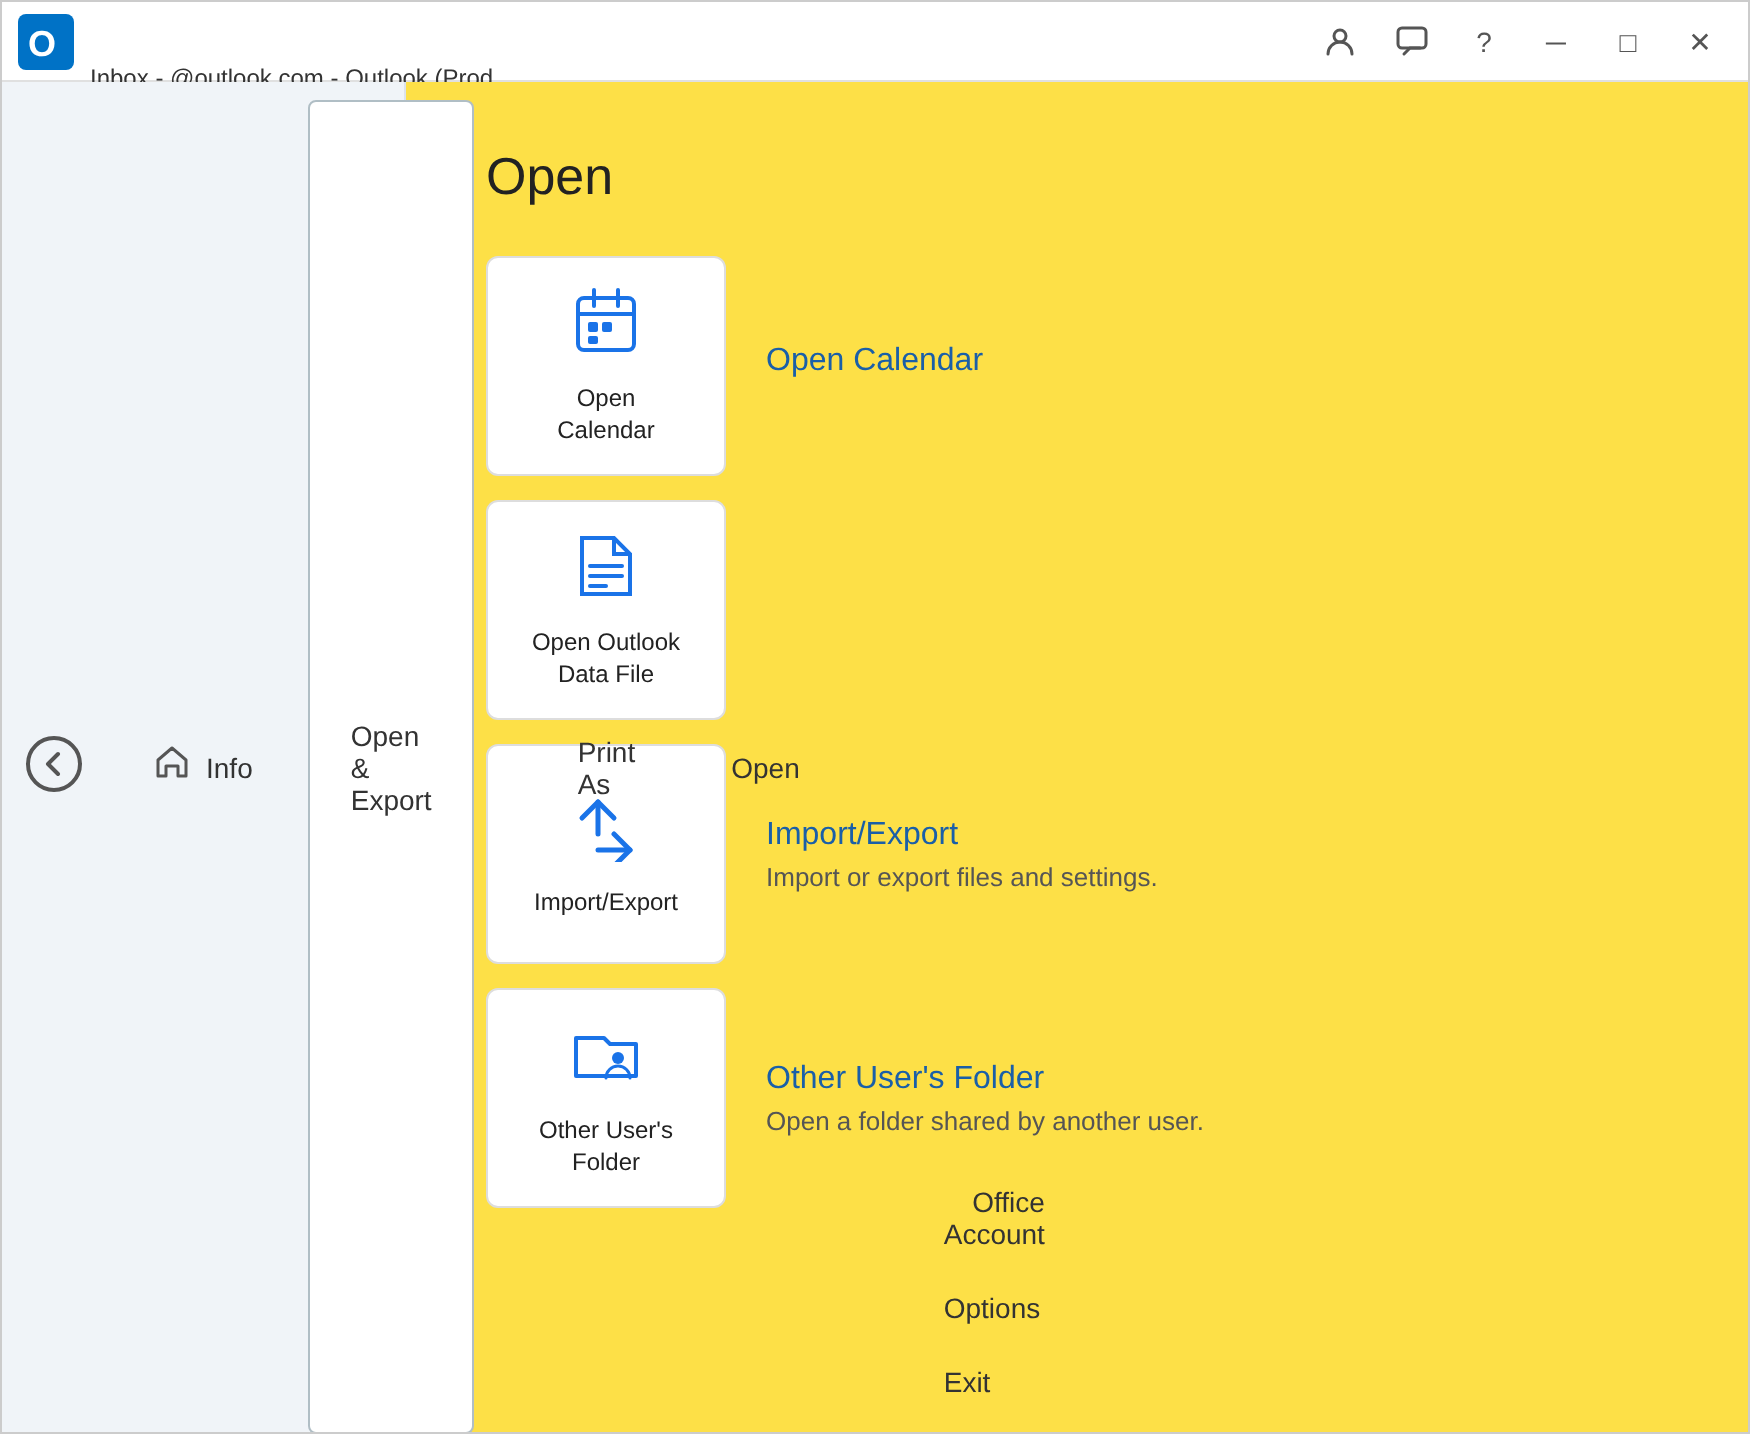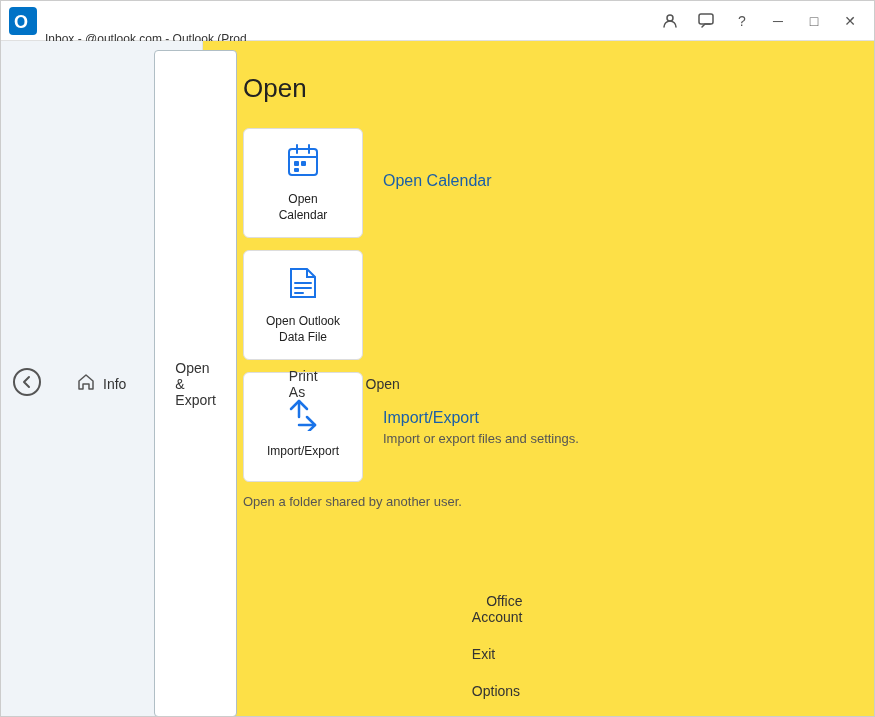--- a/index.html
+++ b/index.html
@@ -271,24 +271,24 @@
       <span>Open</span>
     </div>
 
     <div class="sidebar-divider"></div>
 
     <div class="sidebar-bottom">
       <div class="sidebar-nav-item">
         <span>Office Account</span>
       </div>
       <div class="sidebar-nav-item">
+        <span>Options</span>
+      </div>
+      <div class="sidebar-nav-item">
         <span>Exit</span>
-      </div>
-      <div class="sidebar-nav-item">
-        <span>Options</span>
       </div>
     </div>
   </div>
 
   <div class="content">
     <h1 class="content-title">Open</h1>
 
     <div class="cards-list">
 
       <div class="card-row">
@@ -340,20 +340,33 @@
           </span>
           <span class="card-label">Import/Export</span>
         </button>
         <div class="card-info">
           <div class="card-info-title">Import/Export</div>
           <div class="card-info-desc">Import or export files and settings.</div>
         </div>
       </div>
 
       <div class="card-row">
+        <button class="card-btn">
+          <span class="card-icon">
+            <svg class="icon-svg" viewBox="0 0 36 36" fill="none">
+
+              <path d="M3 10h14l3 3h13v16H3V10z" stroke="#1a73e8" stroke-width="2" stroke-linejoin="round"></path>
+
+              <circle cx="24" cy="20" r="3" fill="#1a73e8"></circle>
+              <path d="M18 30c0-3.3 2.7-6 6-6s6 2.7 6 6" stroke="#1a73e8" stroke-width="1.5" stroke-linecap="round"></path>
+            </svg>
+          </span>
+          <span class="card-label">Other User's<br>Folder</span>
+        </button>
         <div class="card-info">
+          <div class="card-info-title">Other User's Folder</div>
           <div class="card-info-desc">Open a folder shared by another user.</div>
         </div>
       </div>
 
     </div>
   </div>
 </div>
 
 </body></html>

